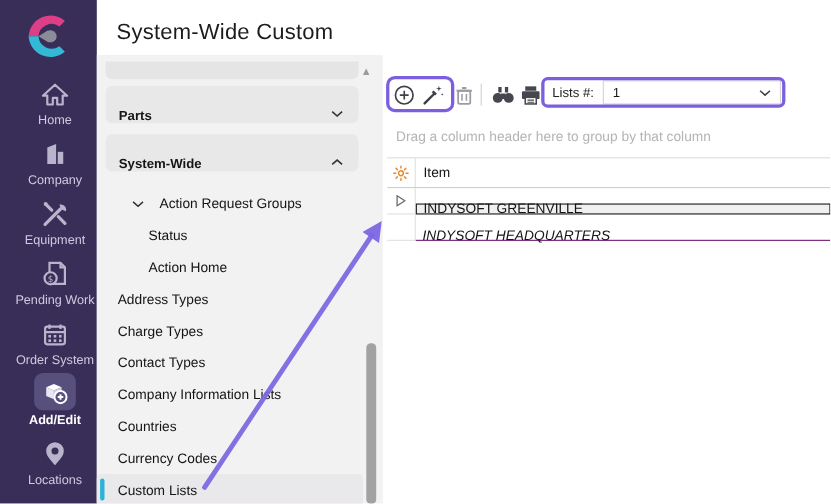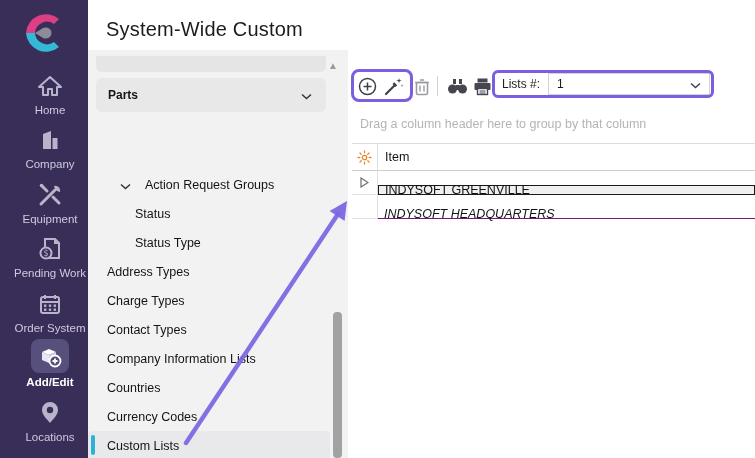--- a/index.html
+++ b/index.html
@@ -17,21 +17,21 @@
   .nav-item.active .nlabel { color:#ffffff; font-weight:bold; }
   .tile { width:38px; height:34px; border-radius:8px; background:#574f7c; display:flex; align-items:center; justify-content:center; }
 
   
   .page-title { position:absolute; left:106px; top:18px; font-size:20px; color:#1c1c1c; letter-spacing:.2px; }
 
   
   .panel { position:absolute; left:88px; top:50px; width:260px; height:408px; background:#f3f2f3; }
   .panel-sliver { position:absolute; left:8px; top:6px; width:230px; height:16px; background:#e6e5e6; border-radius:0 0 6px 6px; }
   .scroll-up { position:absolute; left:240px; top:11px; font-size:10px; color:#9b9b9b; line-height:10px; }
-  .acc-header { position:absolute; left:8px; width:230px; height:34px; background:#e9e8e9; border-radius:6px; display:flex; align-items:center; justify-content:space-between; padding:0 14px 0 12px; cursor:pointer; }
+  .acc-header { position:absolute; left:8px; width:230px; height:34px; background:#e9e8e9; border-radius:6px; display:flex; align-items:flex-end; justify-content:space-between; padding:0 14px 0 12px; cursor:pointer; }
   .acc-header .acc-label { font-size:12px; font-weight:bold; color:#151515; }
   .acc-parts { top:28px; }
   .acc-system { top:72px; }
   .nav-list { position:absolute; left:0; top:120px; width:260px; }
   .nav-row { position:relative; height:29px; display:flex; align-items:center; cursor:pointer; }
   .nav-row .rlabel { font-size:12.5px; color:#141414; white-space:nowrap; }
   .ind0 { padding-left:19px; }
   .ind1 { padding-left:32px; }
   .ind1 .rlabel { margin-left:14px; }
   .ind2 { padding-left:47px; }
@@ -178,35 +178,43 @@
 
     <div class="acc-header acc-parts">
       <span class="acc-label">Parts</span>
       <span>
         <svg width="11" height="7" viewBox="0 0 11 7">
             <path d="M1 1.5 L5.5 5.5 L10 1.5" fill="none" stroke="#333" stroke-width="1.4"></path>
           </svg>
       </span>
     </div>
 
+    <div class="acc-header acc-system">
+      <span class="acc-label">System-Wide</span>
+      <span>
+        <svg width="11" height="7" viewBox="0 0 11 7">
+            <path d="M1 5.5 L5.5 1.5 L10 5.5" fill="none" stroke="#333" stroke-width="1.4"></path>
+          </svg>
+      </span>
+    </div>
 
     <div class="nav-list">
       <div class="nav-row ind1">
         <span>
           <svg width="11" height="7" viewBox="0 0 11 7">
               <path d="M1 1.5 L5.5 5.5 L10 1.5" fill="none" stroke="#333" stroke-width="1.4"></path>
             </svg>
         </span>
         <span class="rlabel">Action Request Groups</span>
       </div>
       <div class="nav-row ind2">
         <span class="rlabel">Status</span>
       </div>
       <div class="nav-row ind2">
-        <span class="rlabel">Status Type</span>
+        <span class="rlabel">Action Home</span>
       </div>
       <div class="nav-row ind0">
         <span class="rlabel">Address Types</span>
       </div>
       <div class="nav-row ind0">
         <span class="rlabel">Charge Types</span>
       </div>
       <div class="nav-row ind0">
         <span class="rlabel">Contact Types</span>
       </div>

